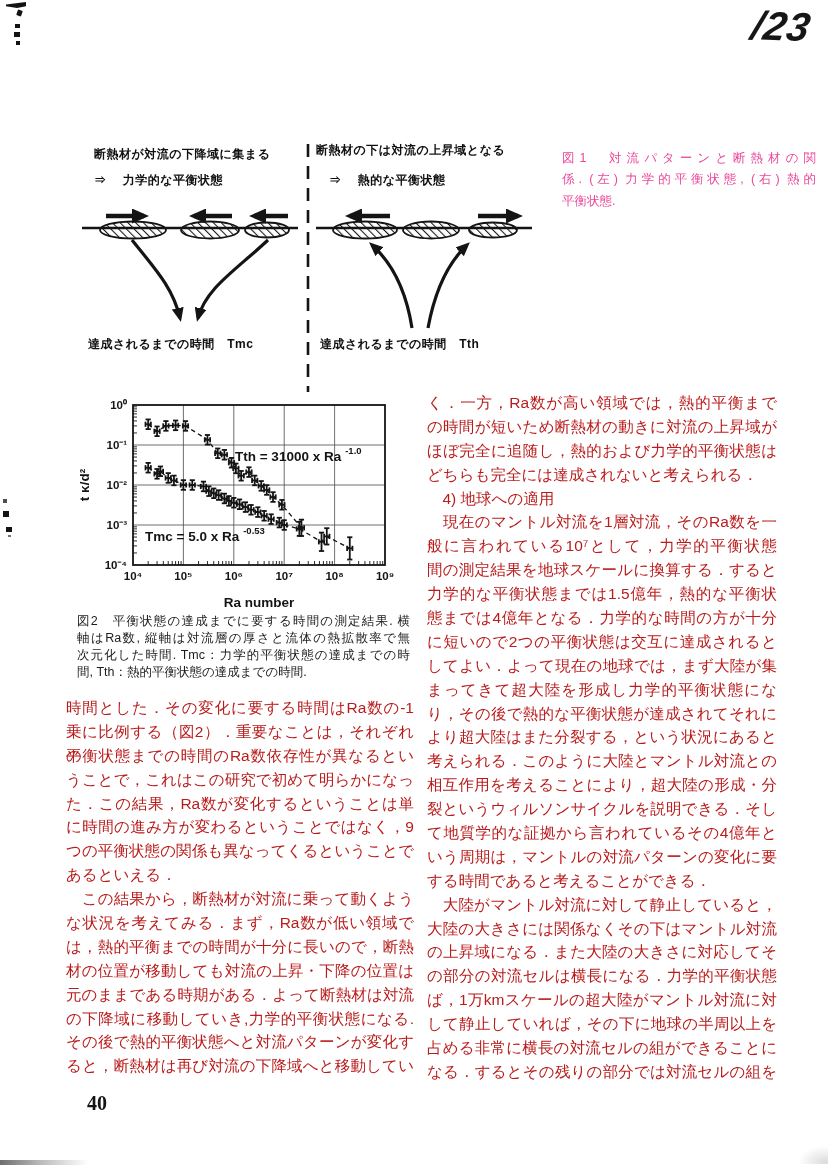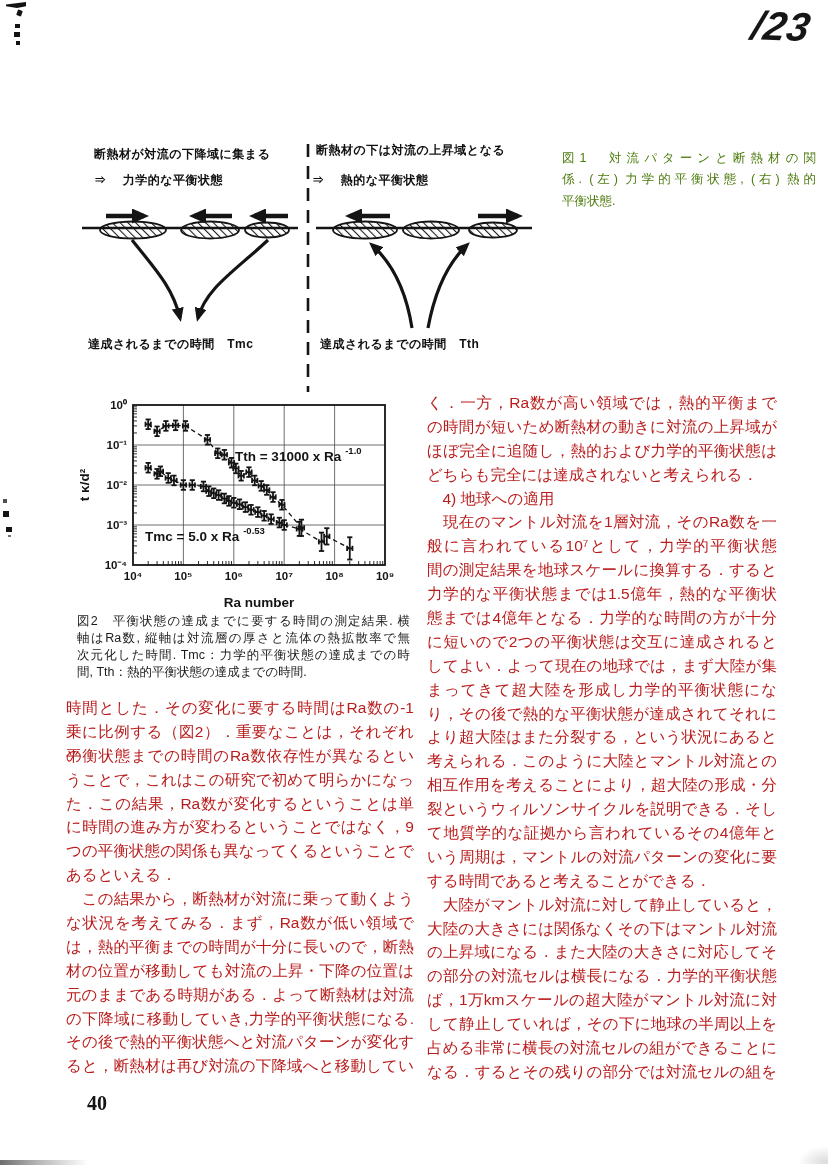--- a/index.html
+++ b/index.html
@@ -13,21 +13,21 @@
   .smudge-bl{position:absolute;left:0;top:1160px;width:88px;height:5px;
     background:linear-gradient(90deg,#6e6e6e,#b9b9b9 45%,#ffffff);}
   .smudge-br{position:absolute;left:798px;top:1146px;width:30px;height:18px;
     background:radial-gradient(ellipse at 90% 90%,#9a9a9a,#ffffff 70%);opacity:.35;}
   
   .fig1{position:absolute;left:60px;top:140px;width:492px;height:262px;}
   .fig1 svg{position:absolute;left:0;top:0;}
   .f1txt{position:absolute;font-weight:bold;font-size:12px;white-space:pre;letter-spacing:.5px;color:#101010;}
   
   .fig1cap{position:absolute;left:562px;top:148px;width:254px;}
-  .f1capline{font-size:12.5px;height:21.3px;line-height:21.3px;white-space:pre;color:#4d7c0f;}
+  .f1capline{font-size:12.5px;height:21.3px;line-height:21.3px;white-space:pre;color:#ec4899;}
   
   .chart{position:absolute;left:75px;top:395px;width:340px;height:218px;}
   
   .fig2cap{position:absolute;left:77px;top:613px;width:333px;}
   .f2capline{font-size:12.5px;height:16.9px;line-height:16.9px;white-space:pre;color:#1b1b1b;}
   
   .col{position:absolute;}
   .colL{left:66px;top:696px;width:348px;}
   .colR{left:427px;top:391px;width:350px;}
   .bodyline{font-size:15.5px;height:23.9px;line-height:23.9px;white-space:pre;color:#b91c1c;}
@@ -89,21 +89,21 @@
 
       <line x1="330" y1="76" x2="290" y2="76" stroke="#141414" stroke-width="4.4" marker-end="url(#ah)"></line>
       <line x1="418" y1="76" x2="458" y2="76" stroke="#141414" stroke-width="4.4" marker-end="url(#ah)"></line>
 
       <path d="M 352 188 C 346 150, 331 122, 312 105" fill="none" stroke="#141414" stroke-width="3.2" marker-end="url(#ch)"></path>
       <path d="M 368 188 C 375 150, 389 122, 407 105" fill="none" stroke="#141414" stroke-width="3.2" marker-end="url(#ch)"></path>
     </svg>
     <div class="f1txt" style="left:34px;top:6px;">断熱材が対流の下降域に集まる</div>
     <div class="f1txt" style="left:34px;top:32px;">⇒　 力学的な平衡状態</div>
     <div class="f1txt" style="left:256px;top:2px;">断熱材の下は対流の上昇域となる</div>
-    <div class="f1txt" style="left:252px;top:32px;">⇒　 熱的な平衡状態</div>
+    <div class="f1txt" style="left:269px;top:32px;">⇒　 熱的な平衡状態</div>
     <div class="f1txt" style="left:28px;top:196px;">達成されるまでの時間　Tmc</div>
     <div class="f1txt" style="left:260px;top:196px;">達成されるまでの時間　Tth</div>
   </div>
 
   <div class="fig1cap" id="fig1cap">
       <div class="f1capline j">図1　対流パターンと断熱材の関</div>
       <div class="f1capline j">係. (左) 力学的平衡状態, (右) 熱的</div>
       <div class="f1capline">平衡状態.</div>
     </div>
 

